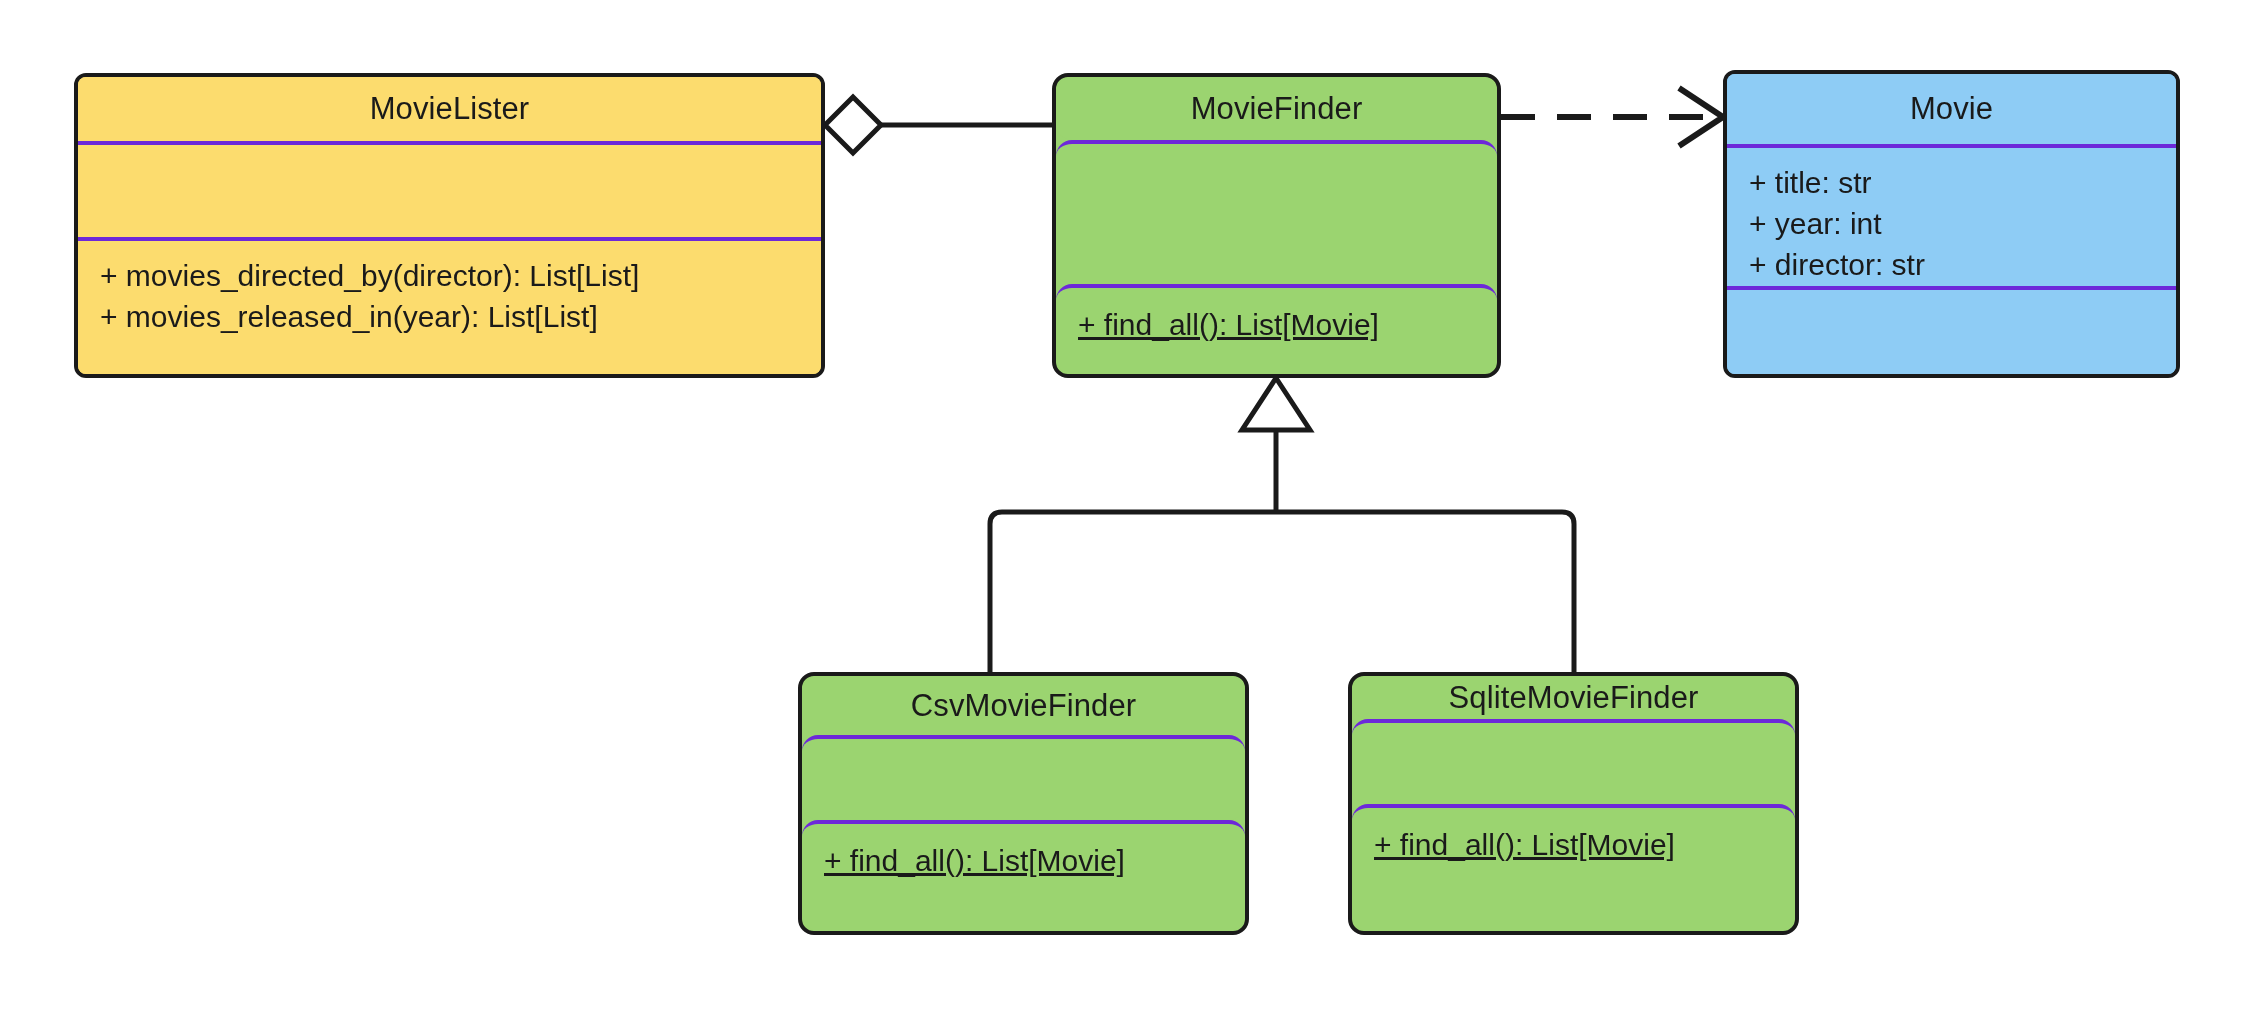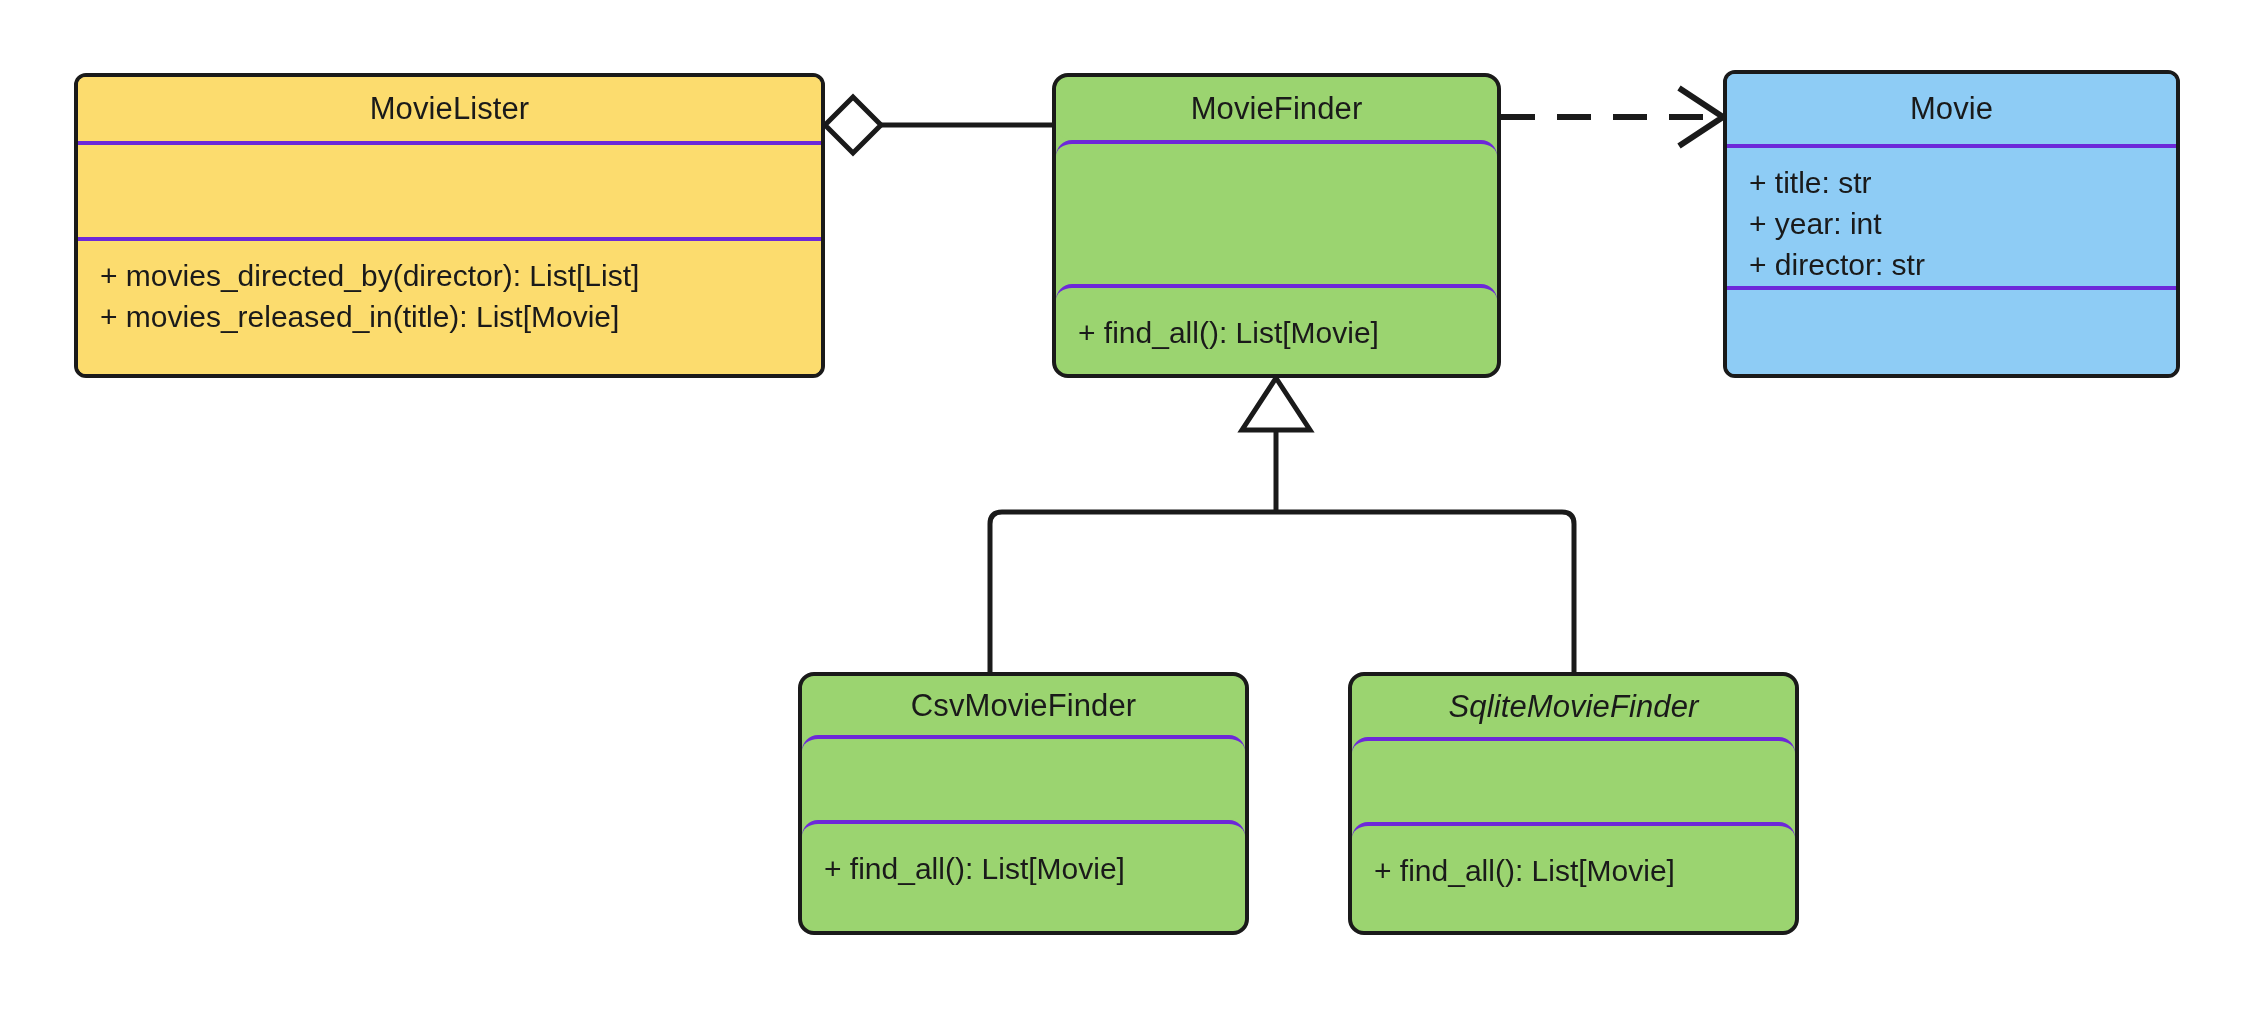--- a/index.html
+++ b/index.html
@@ -53,21 +53,22 @@
     letter-spacing: 0.1px;
   }
   .cmp-list {
     padding: 14px 22px 0 22px;
     font-size: 30px;
     line-height: 41px;
     color: #1a1a1a;
     text-align: left;
   }
   .cmp-list.pad-top-lg {
-    padding-top: 24px;
+    padding-top: 16px;
+    text-decoration: underline;
   }
   .member-line {
     white-space: nowrap;
   }
   
   .fill-lister   { background: #fcdc6e; }
   .fill-finder   { background: #9bd470; border-radius: 16px; }
   .fill-movie    { background: #8eccf5; }
 
   
@@ -104,21 +105,21 @@
 
       <polygon points="1276,378 1310,430 1242,430" fill="#ffffff" stroke="#1a1a1a" stroke-width="5" stroke-linejoin="miter"></polygon>
     </g>
   </svg>
 
   <div class="uml-class fill-lister" id="class-movielister">
     <div class="compartment cmp-name fill-lister" style="height:64px;">MovieLister</div>
     <div class="compartment divider fill-lister" style="height:96px;"></div>
     <div class="compartment divider cmp-list fill-lister" style="flex:1 1 auto;">
       <div class="member-line">+ movies_directed_by(director): List[List]</div>
-      <div class="member-line">+ movies_released_in(title): List[Movie]</div>
+      <div class="member-line">+ movies_released_in(year): List[List]</div>
     </div>
   </div>
 
   <div class="uml-class fill-finder" id="class-moviefinder">
     <div class="compartment cmp-name fill-finder" style="height:63px;">MovieFinder</div>
     <div class="compartment divider fill-finder" style="height:144px;"></div>
     <div class="compartment divider cmp-list pad-top-lg fill-finder" style="flex:1 1 auto;">
       <div class="member-line">+ find_all(): List[Movie]</div>
     </div>
   </div>
@@ -135,20 +136,20 @@
 
   <div class="uml-class fill-finder" id="class-csvmoviefinder">
     <div class="compartment cmp-name fill-finder" style="height:59px;">CsvMovieFinder</div>
     <div class="compartment divider fill-finder" style="height:85px;"></div>
     <div class="compartment divider cmp-list pad-top-lg fill-finder" style="flex:1 1 auto;">
       <div class="member-line">+ find_all(): List[Movie]</div>
     </div>
   </div>
 
   <div class="uml-class fill-finder" id="class-sqlitemoviefinder">
-    <div class="compartment cmp-name fill-finder" style="height:61px;font-style:italic;">SqliteMovieFinder</div>
+    <div class="compartment cmp-name fill-finder" style="height:43px;">SqliteMovieFinder</div>
     <div class="compartment divider fill-finder" style="height:85px;"></div>
     <div class="compartment divider cmp-list pad-top-lg fill-finder" style="flex:1 1 auto;">
       <div class="member-line">+ find_all(): List[Movie]</div>
     </div>
   </div>
 
 </div>
 
 </body></html>

